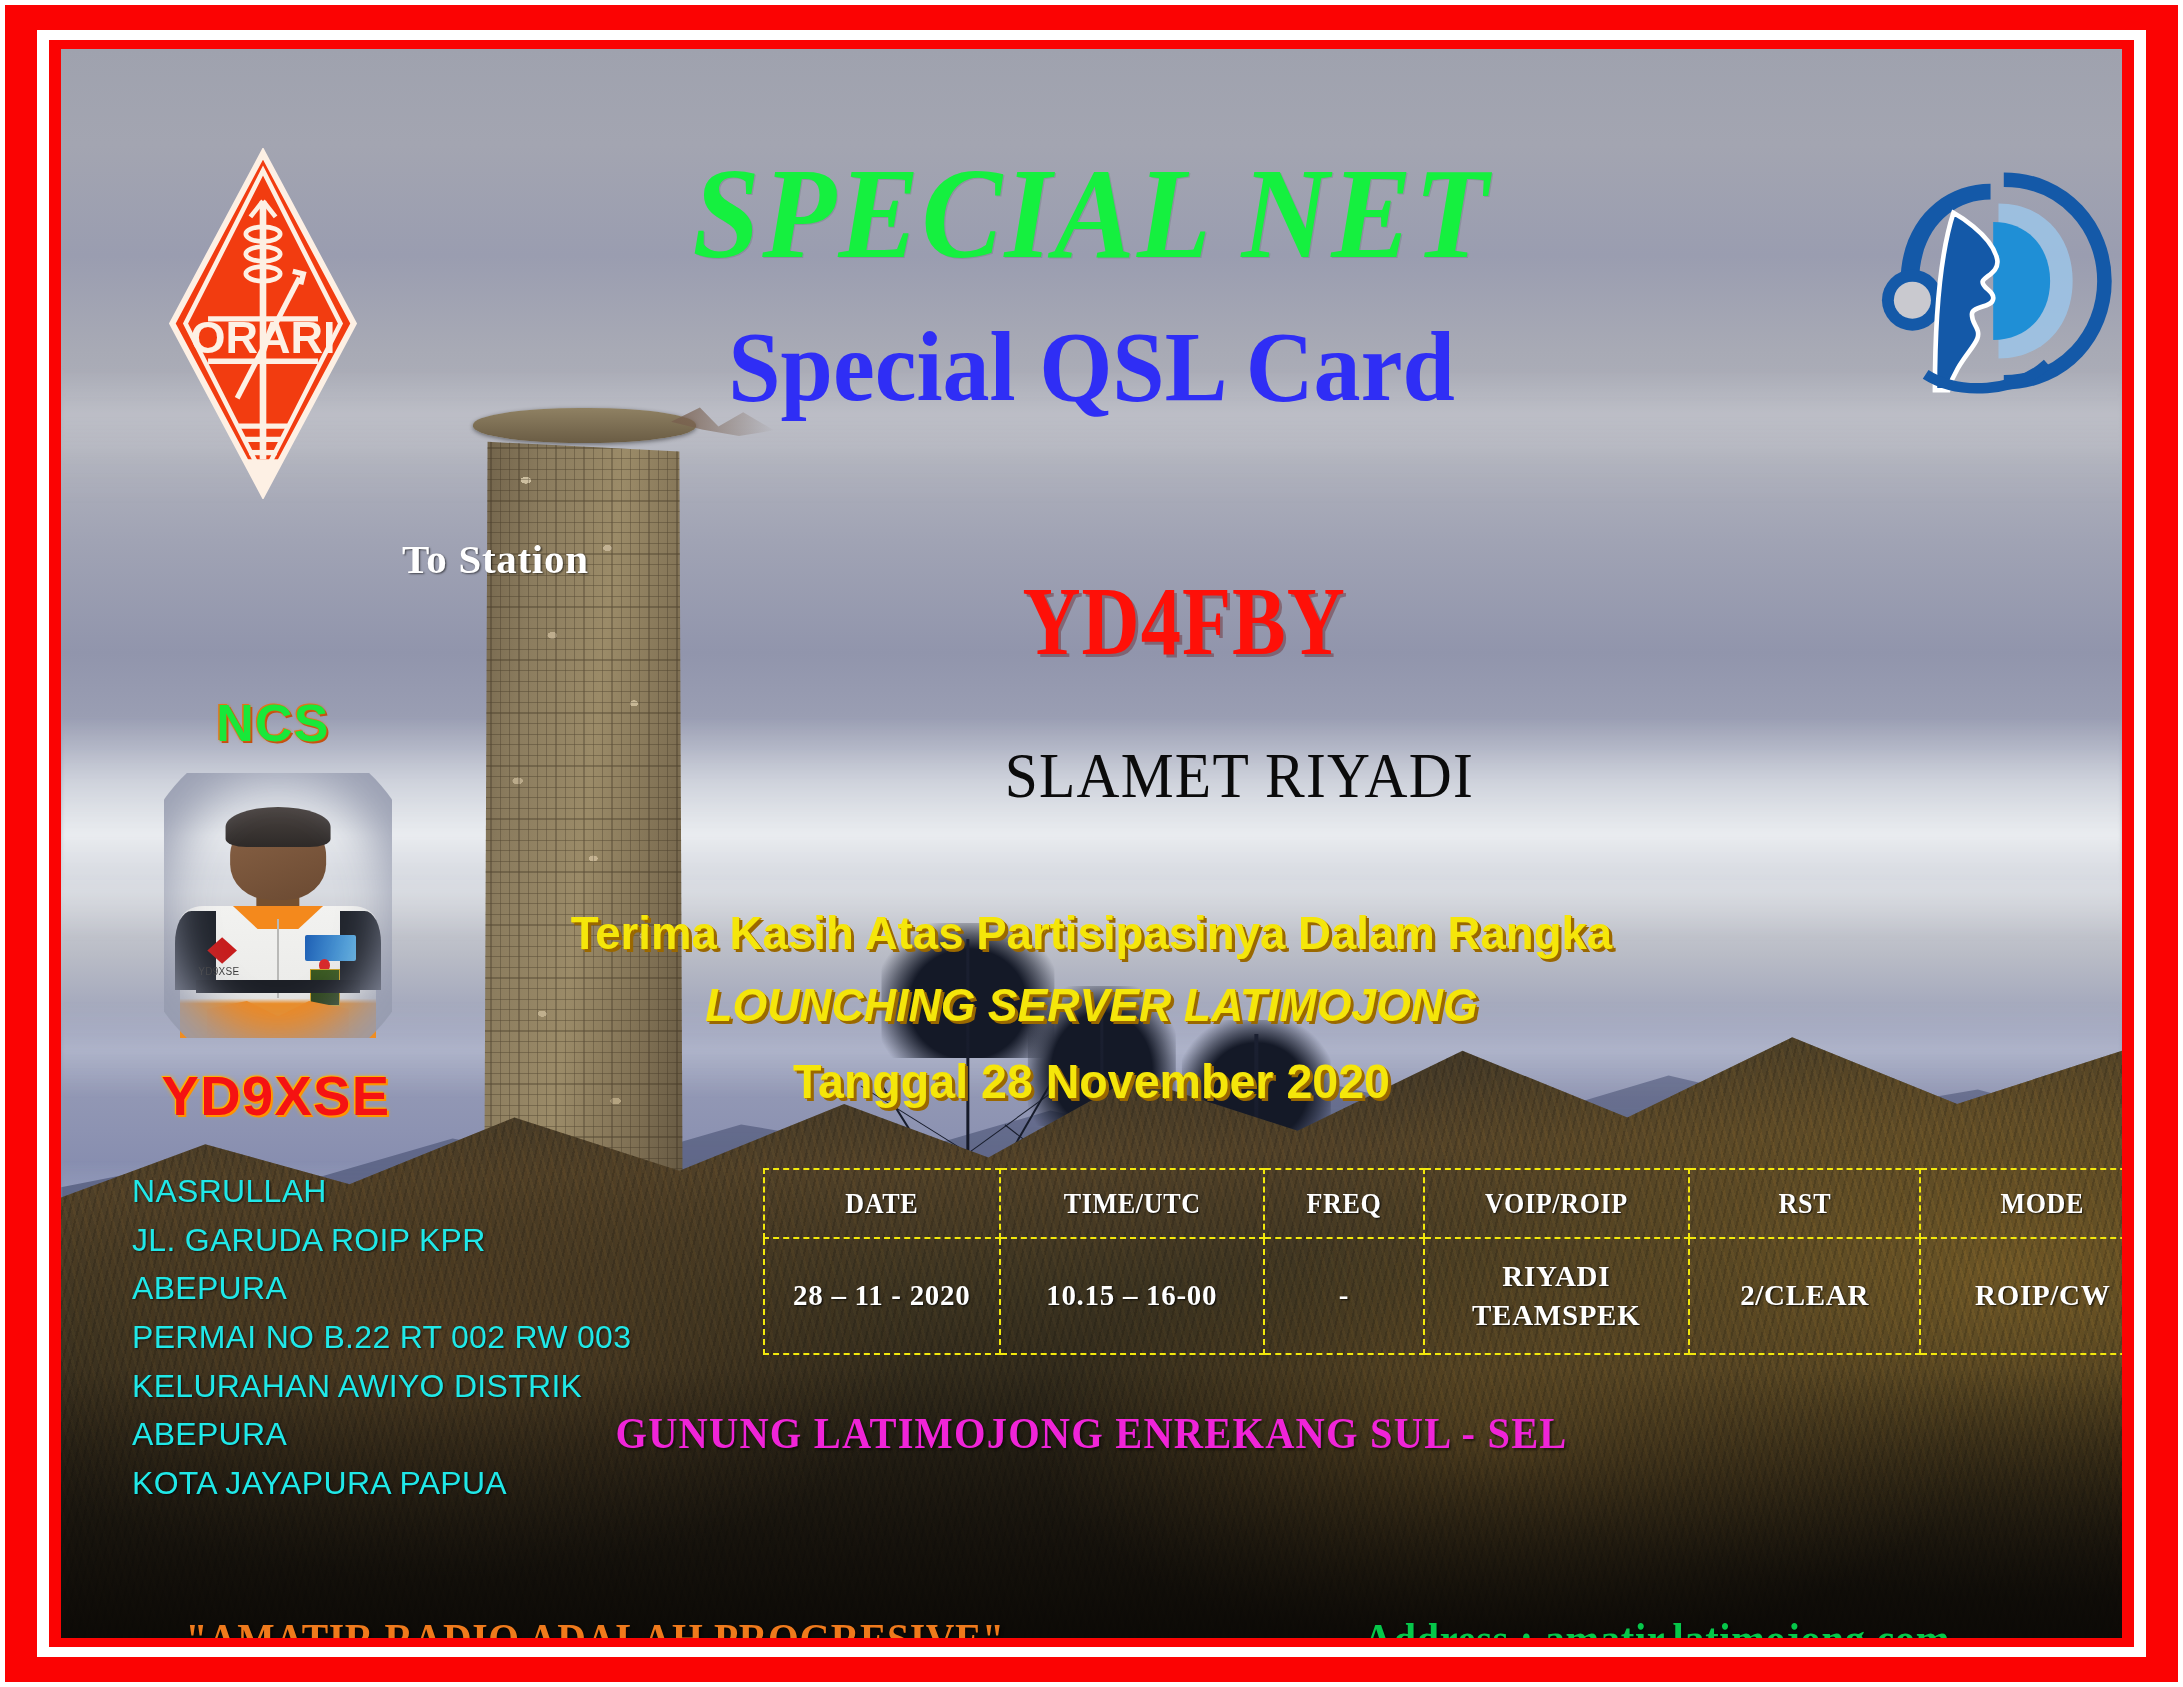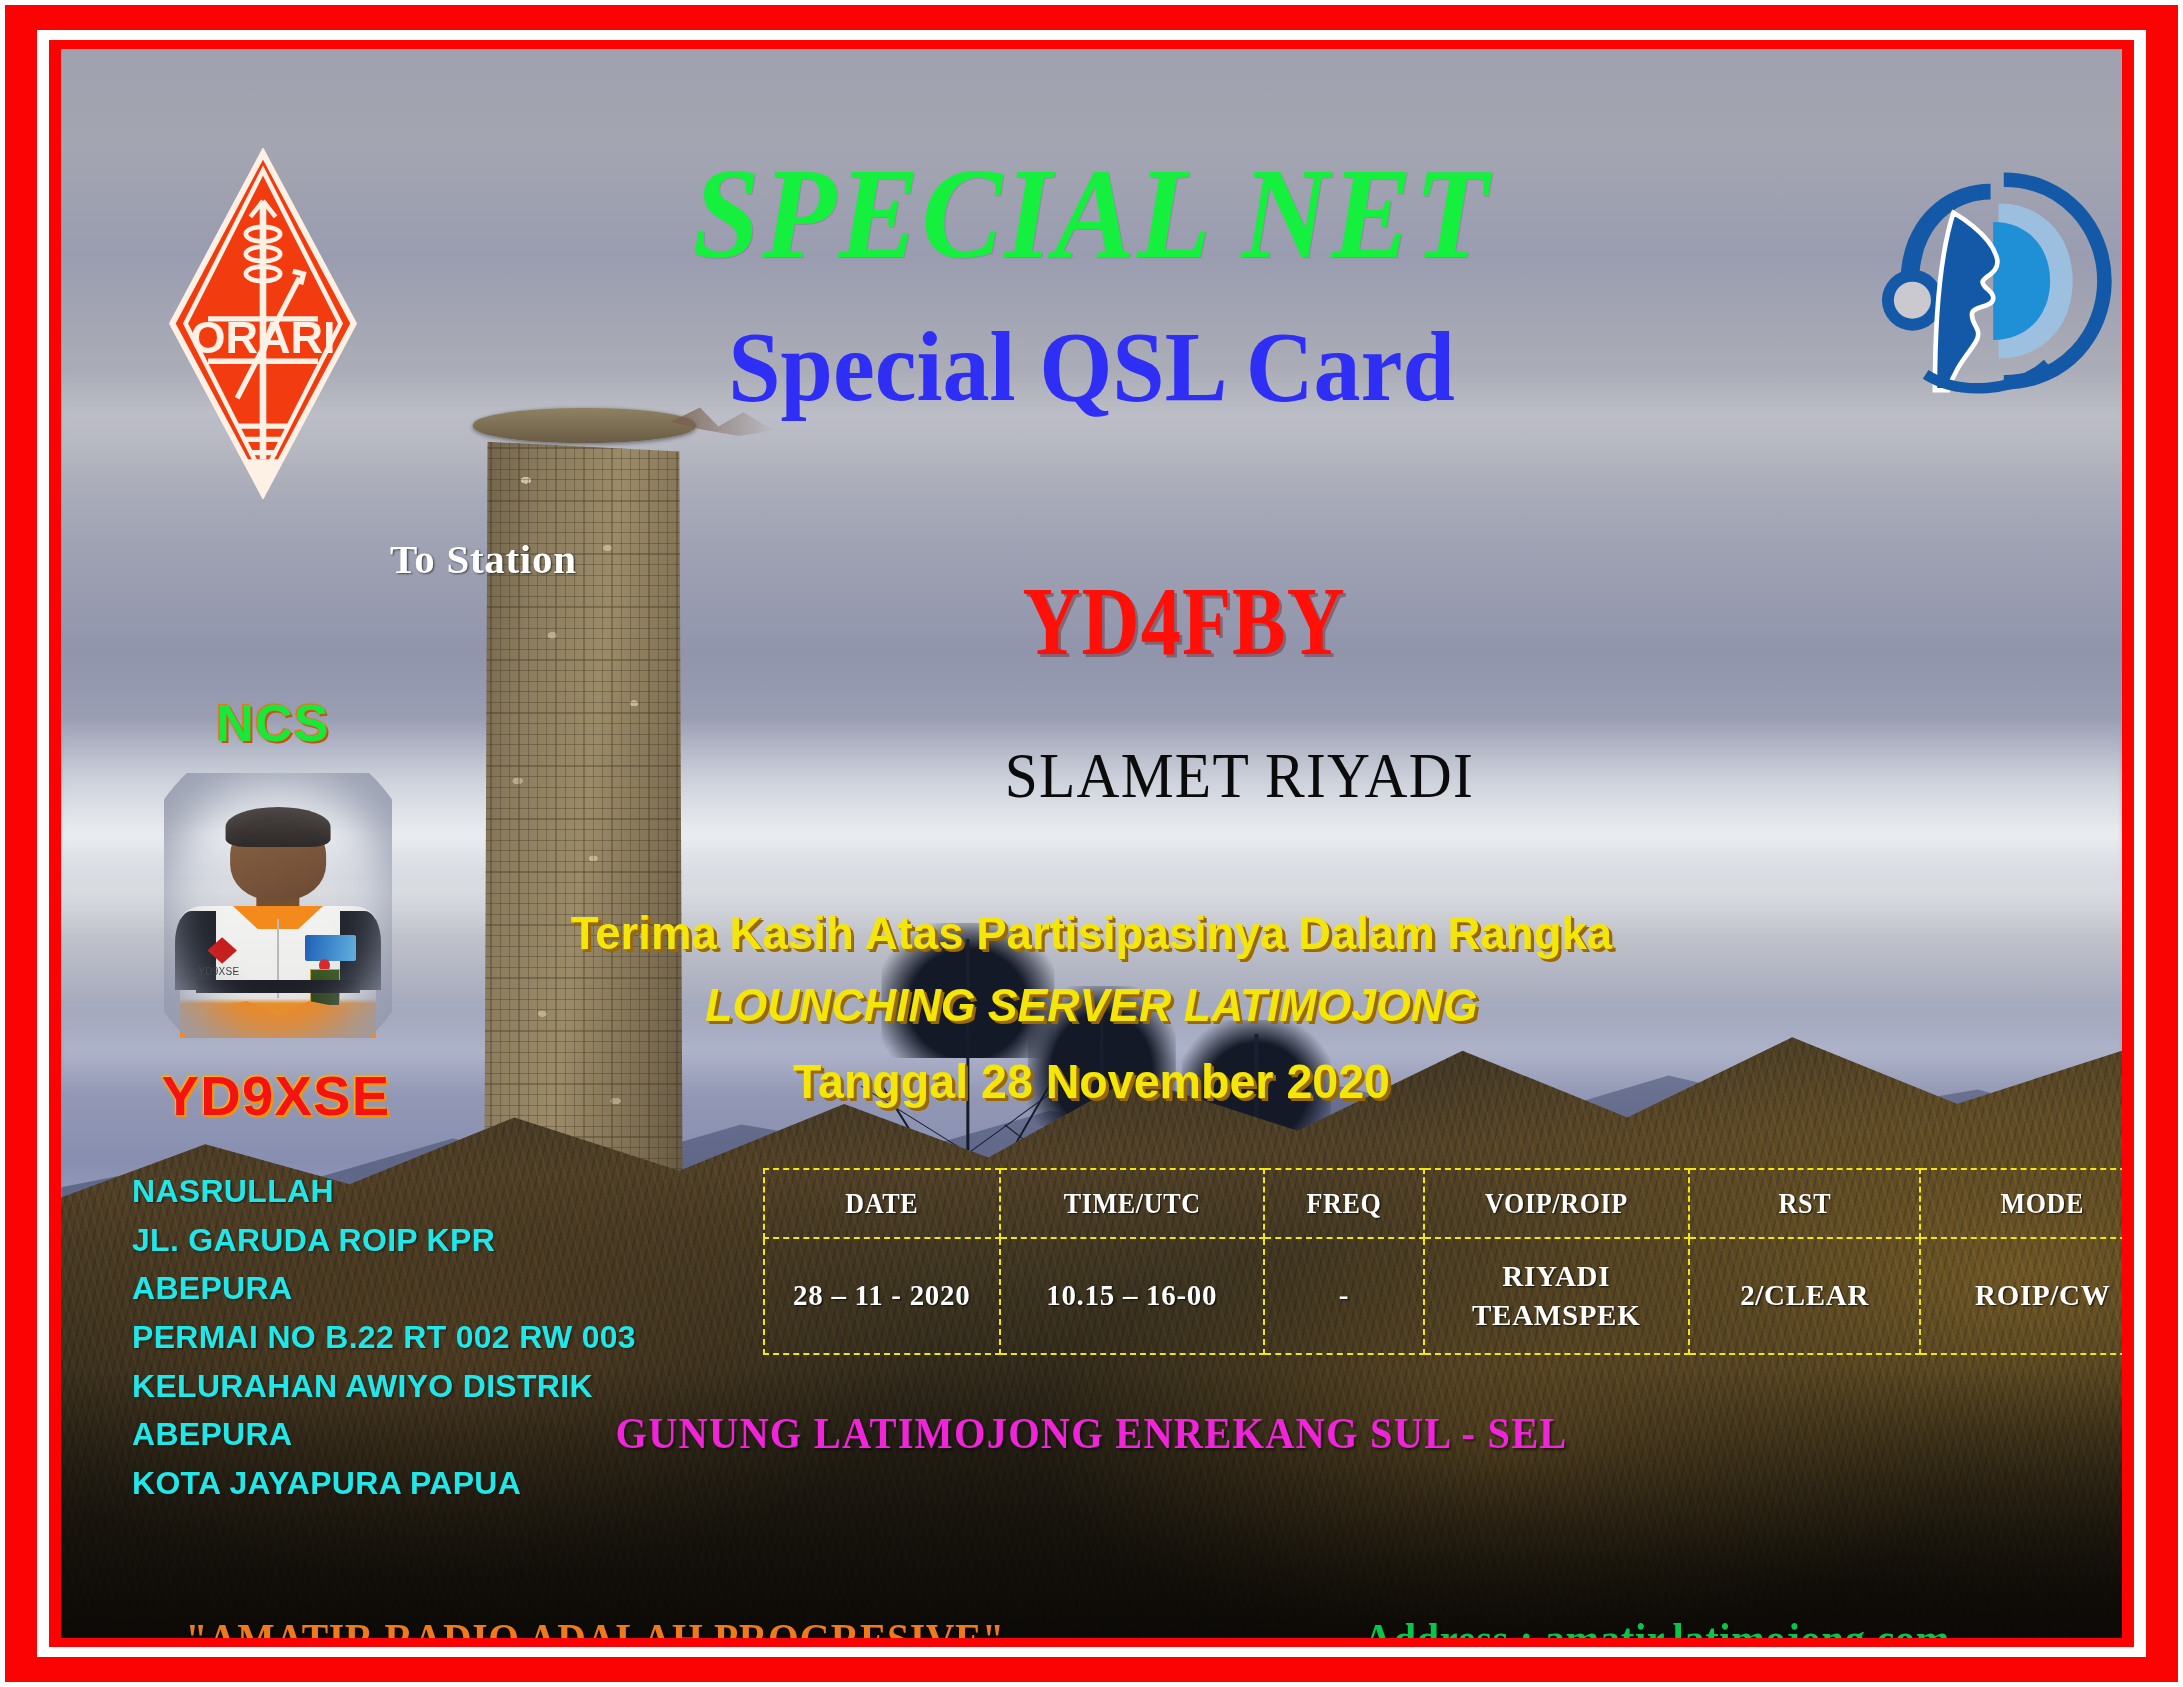--- a/index.html
+++ b/index.html
@@ -105,21 +105,21 @@
 
   
   .t{position:absolute;white-space:nowrap;line-height:1;}
 
   #special-net{left:0;right:0;top:99px;text-align:center;font-size:130px;font-weight:bold;
      font-style:italic;color:#15f03f;font-family:"Liberation Serif",serif;letter-spacing:2.6px;
      transform:scaleX(.93);text-shadow:1.3px 1.3px 0 rgba(0,0,0,.10);}
   #qsl-card{left:0;right:0;top:268px;text-align:center;font-size:99px;font-weight:bold;
      color:#2f2ef5;font-family:"Liberation Serif",serif;transform:scaleX(.95);}
 
-  #to-station{left:329px;top:490px;font-size:41px;font-weight:bold;color:#ffffff;
+  #to-station{left:341px;top:490px;font-size:41px;font-weight:bold;color:#ffffff;
      font-family:"Liberation Serif",serif;letter-spacing:0.7px;
      text-shadow:1.3px 1.3px 2px rgba(0,0,0,.55);}
 
   #callsign{left:926px;top:523px;font-size:98px;font-weight:bold;color:#fe1008;
      font-family:"Liberation Serif",serif;transform:scaleX(.82);letter-spacing:1.3px;
      text-shadow:3.3px 3.3px 0 rgba(90,0,0,.33);}
   #opname{left:926px;top:695px;font-size:64px;font-weight:normal;color:#0b0b0b;
      font-family:"Liberation Serif",serif;transform:scaleX(.93);letter-spacing:1.3px;}
 
   .yellow-line{color:#f5e60a;font-family:"Liberation Sans",sans-serif;font-weight:bold;
@@ -161,21 +161,21 @@
      background:linear-gradient(100deg,#1e5fb4,#5fb2e4);border-radius:2px;}
   #pt-idcard{position:absolute;right:23%;top:74%;width:12%;height:13%;
      background:linear-gradient(180deg,#3a5a20,#243a14);border:0.7px solid #caa32a;}
   #pt-idclip{position:absolute;right:27%;top:70%;width:5%;height:5%;background:#d8282a;border-radius:50%;}
   #pt-calltxt{position:absolute;left:15%;top:73%;font-size:10px;color:#3a3a3a;
      font-family:"Liberation Sans",sans-serif;letter-spacing:0.3px;}
   #pt-sash{position:absolute;left:19%;top:86%;width:62%;height:14%;background:#f2881b;
      clip-path:polygon(0 22%,28% 0,50% 42%,72% 0,100% 22%,100% 100%,0 100%);}
 
   
-  #address{position:absolute;left:71px;top:1118px;font-size:32px;font-weight:bold;
+  #address{position:absolute;left:71px;top:1118px;font-size:32px;font-weight:normal;
      color:#20e8e8;font-family:"Liberation Sans",sans-serif;line-height:1.52;letter-spacing:0.3px;
      text-shadow:1.3px 1.3px 2px rgba(0,0,0,.60);}
   #address div{white-space:nowrap;}
 
   
   #qsotable{position:absolute;left:702px;top:1119px;width:1403px;border-collapse:collapse;}
   #qsotable td{border:2px dashed #f2e80c;color:#ffffff;text-align:center;vertical-align:middle;
      font-family:"Liberation Serif",serif;font-weight:bold;text-shadow:1.3px 1.3px 2px rgba(0,0,0,.75);
      background:transparent;}
   #qsotable tr.hdr td{height:65px;font-size:29px;letter-spacing:0.7px;transform:scaleX(.9);}

